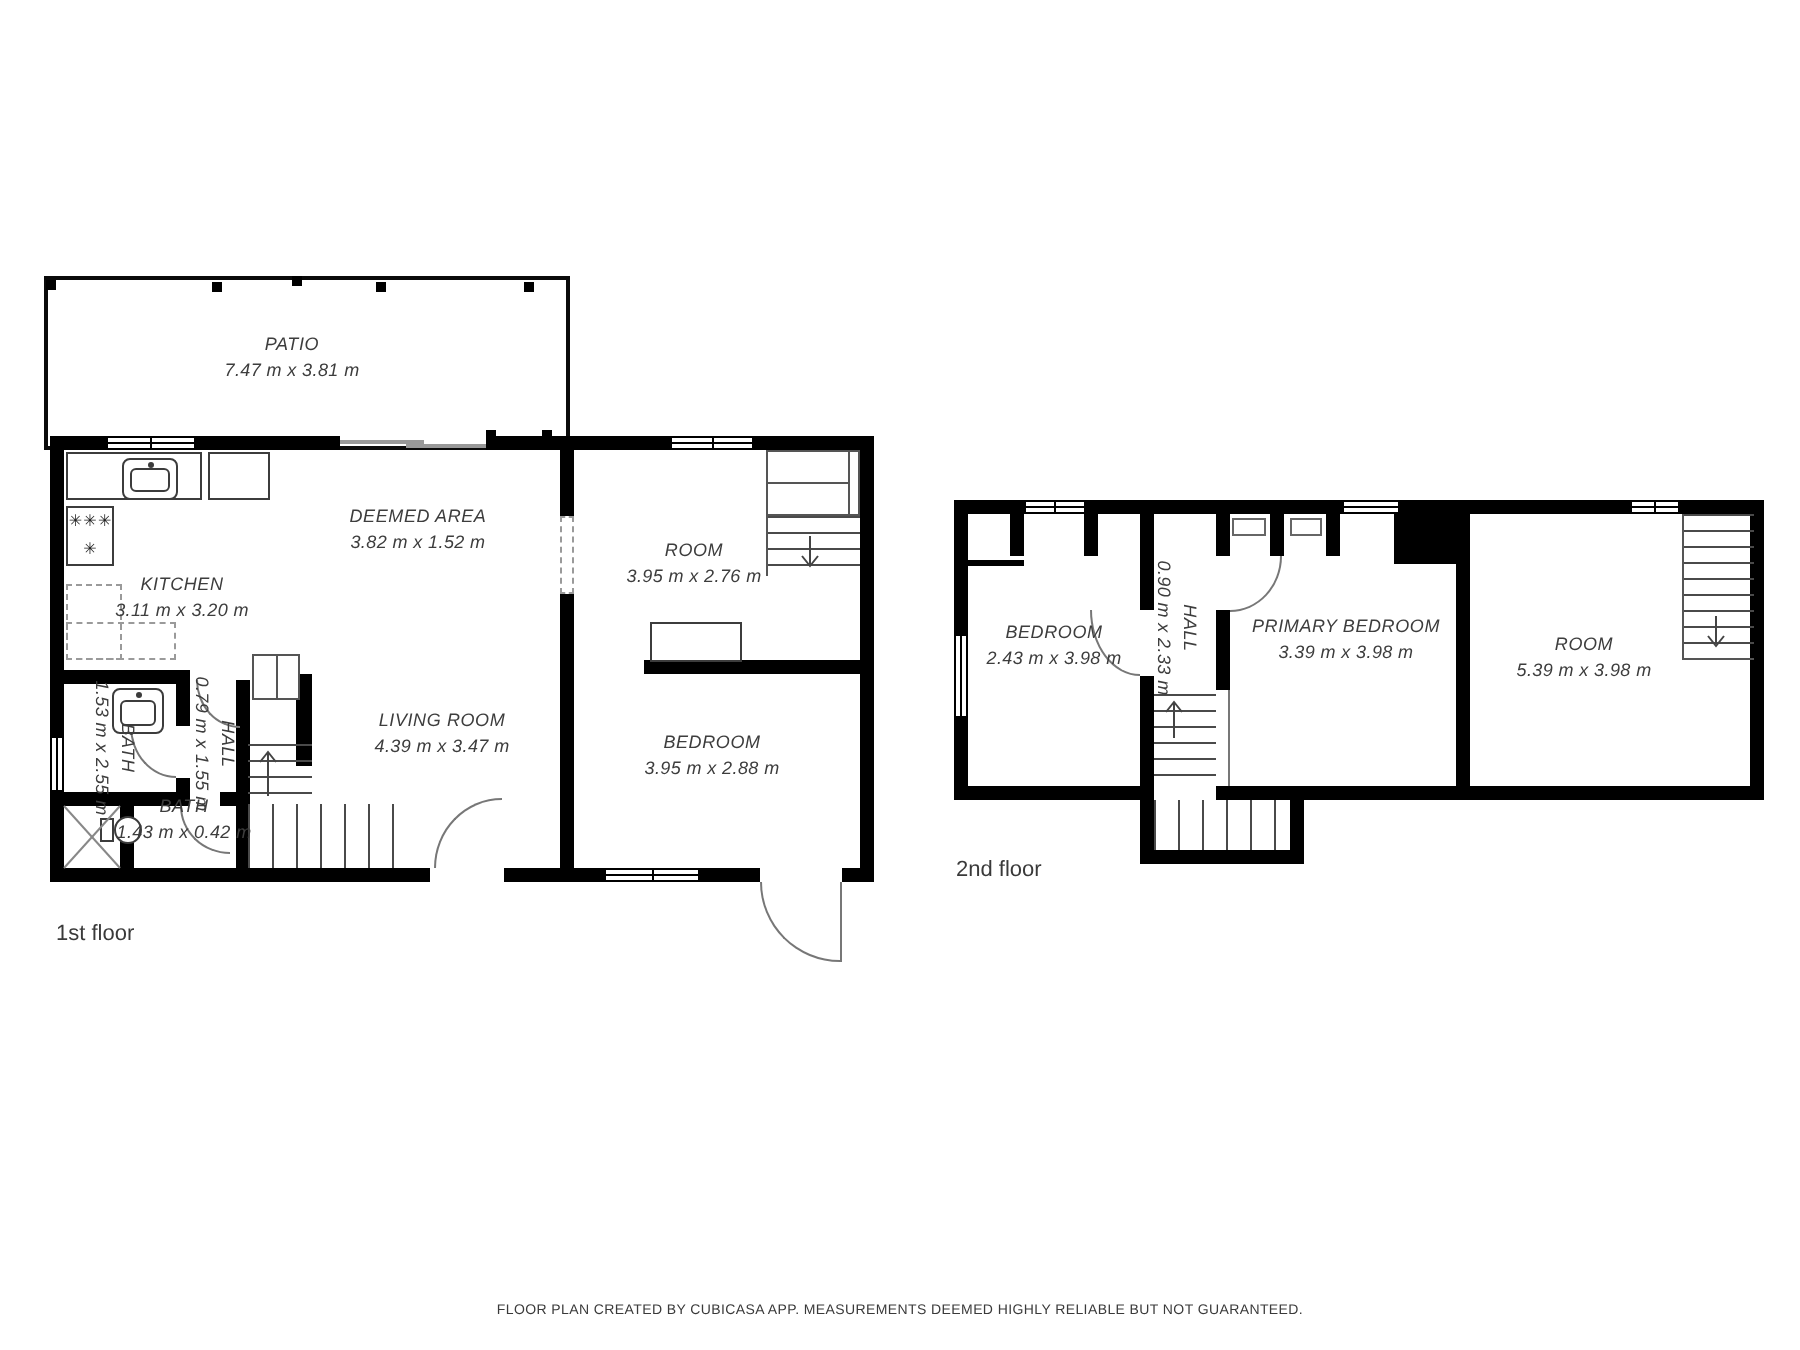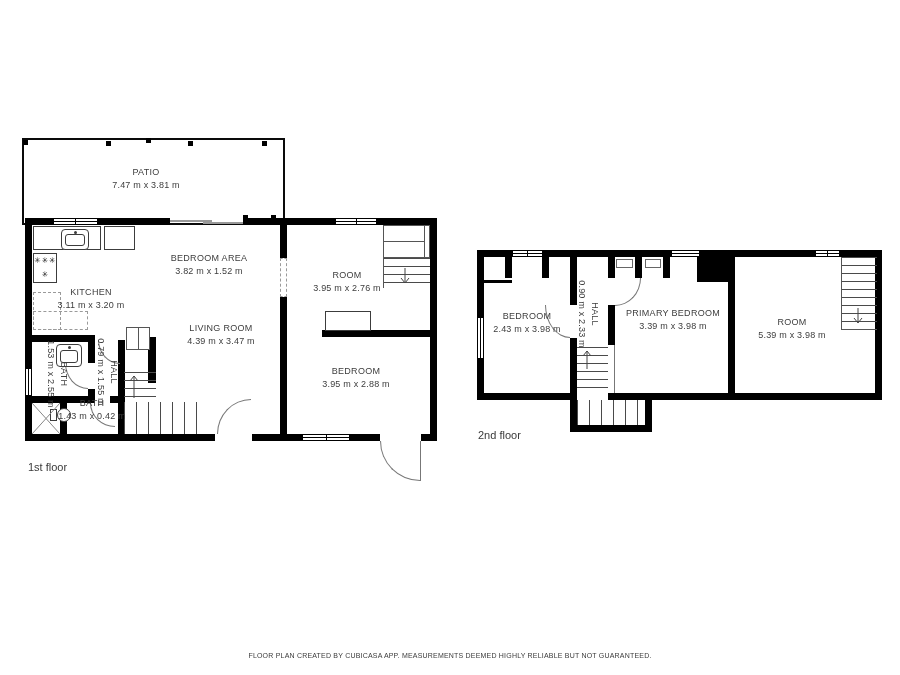--- a/index.html
+++ b/index.html
@@ -18,21 +18,21 @@
   .box .m { position:absolute; background:#3c3c3c; }
   .rbox { border-radius:4px; }
   .dash { position:absolute; border:1px dashed #9a9a9a; background:transparent; }
   .dot { position:absolute; width:5px; height:5px; background:#000; }
   .arc { position:absolute; }
   .arc.bl { border-left:1px solid #777; border-bottom:1px solid #777; border-bottom-left-radius:100% 100%; }
   .arc.br { border-right:1px solid #777; border-bottom:1px solid #777; border-bottom-right-radius:100% 100%; }
   .arc.tl { border-left:1px solid #777; border-top:1px solid #777; border-top-left-radius:100% 100%; }
   .treads-v { position:absolute; background:repeating-linear-gradient(to bottom,#4a4a4a 0 1px,transparent 1px 8px); }
   .treads-h { position:absolute; background:repeating-linear-gradient(to right,#4a4a4a 0 1px,transparent 1px 12px); }
-  .room-label { position:absolute; text-align:center; transform:translateX(-50%); white-space:nowrap; }
+  .room-label { position:absolute; text-align:center; transform:translateX(-50%); white-space:nowrap;font-style:italic; }
   .room-name { font-size:9px; line-height:13px; letter-spacing:.3px; }
   .room-dims { font-size:9px; line-height:13px; letter-spacing:.2px; }
   .vlabel { transform:none; width:90px; height:26px; }
   .vlabel-inner { width:90px; text-align:center; transform:rotate(90deg); }
   .floor-label { position:absolute; font-size:11px; color:#3a3a3a; }
   .footer { position:absolute; left:0; top:652px; width:900px; text-align:center;
             font-size:7px; letter-spacing:.2px; color:#3a3a3a; }
   .gline { position:absolute; background:#999; }
   svg { position:absolute; overflow:visible; }
 </style>
@@ -153,28 +153,28 @@
 
     <div class="room-label" style="left:146px;top:166px">
       <div class="room-name">PATIO</div>
       <div class="room-dims">7.47 m x 3.81 m</div>
     </div>
     <div class="room-label" style="left:91px;top:286px">
       <div class="room-name">KITCHEN</div>
       <div class="room-dims">3.11 m x 3.20 m</div>
     </div>
     <div class="room-label" style="left:209px;top:252px">
-      <div class="room-name">BEDROOM AREA</div>
+      <div class="room-name">DEEMED AREA</div>
       <div class="room-dims">3.82 m x 1.52 m</div>
     </div>
     <div class="room-label" style="left:347px;top:269px">
       <div class="room-name">ROOM</div>
       <div class="room-dims">3.95 m x 2.76 m</div>
     </div>
-    <div class="room-label" style="left:221px;top:322px">
+    <div class="room-label" style="left:221px;top:354px">
       <div class="room-name">LIVING ROOM</div>
       <div class="room-dims">4.39 m x 3.47 m</div>
     </div>
     <div class="room-label" style="left:356px;top:365px">
       <div class="room-name">BEDROOM</div>
       <div class="room-dims">3.95 m x 2.88 m</div>
     </div>
     <div class="room-label vlabel" style="left:12px;top:361px;transform:none">
       <div class="vlabel-inner">
         <div class="room-name">BATH</div>

